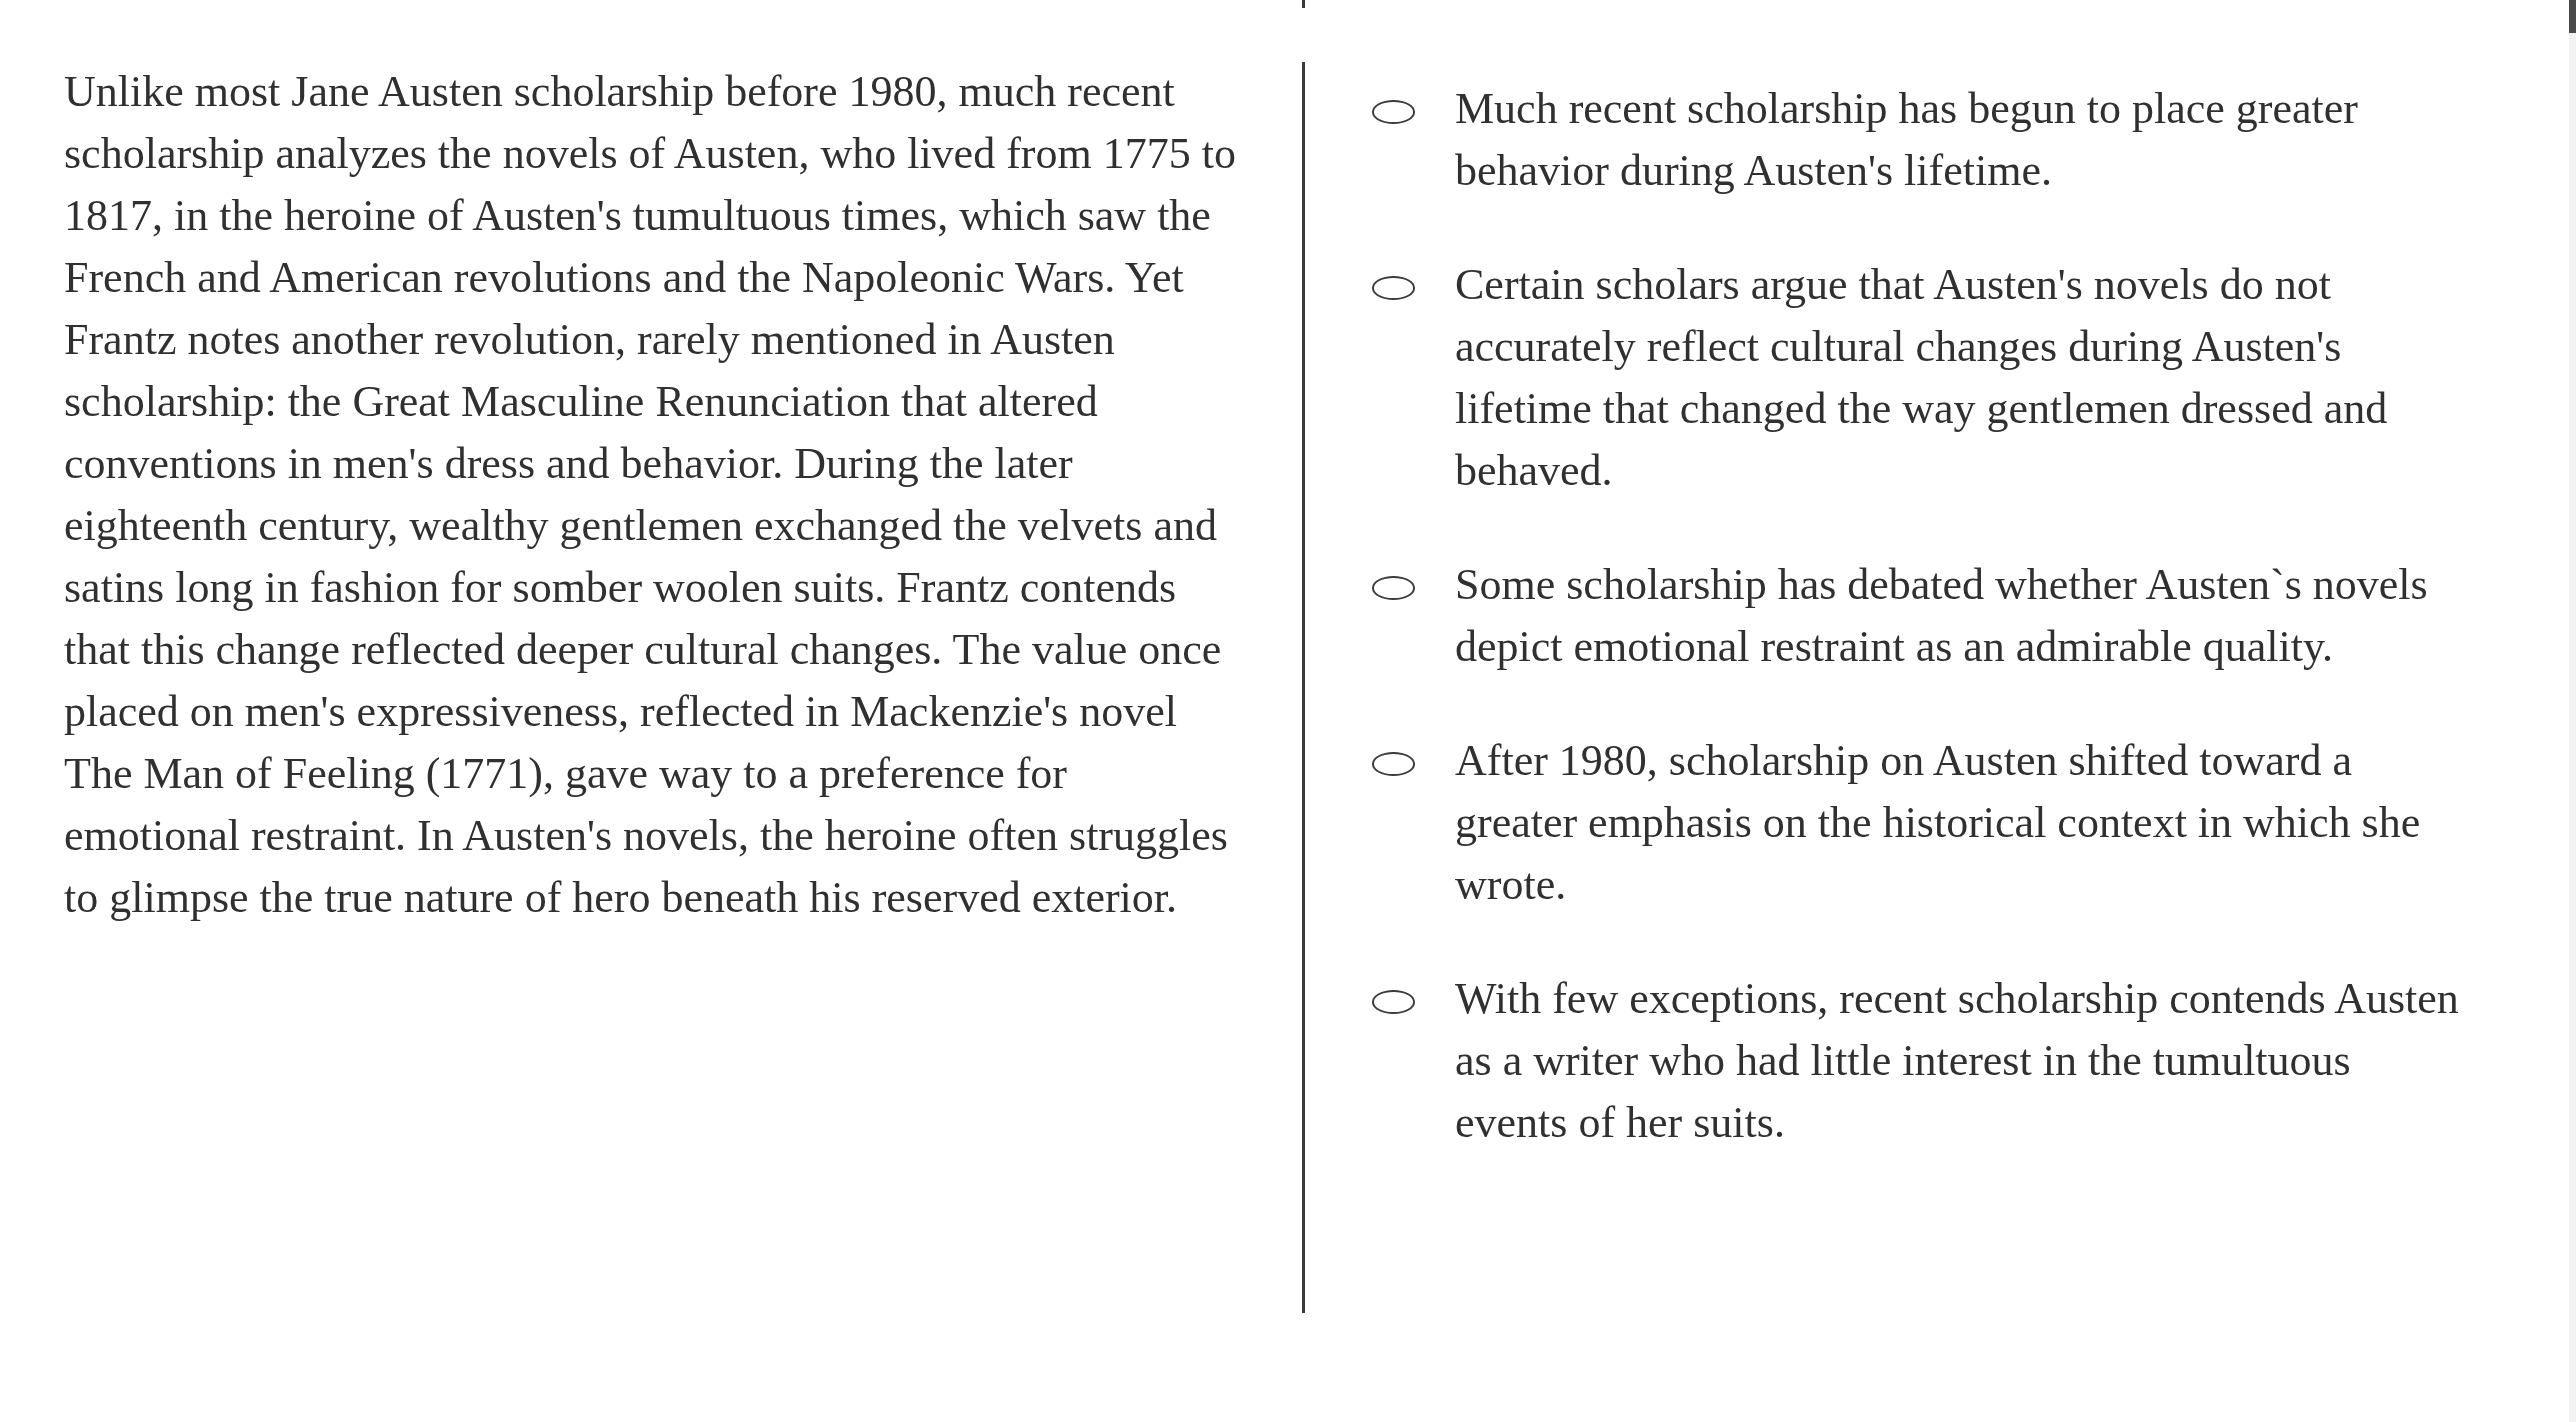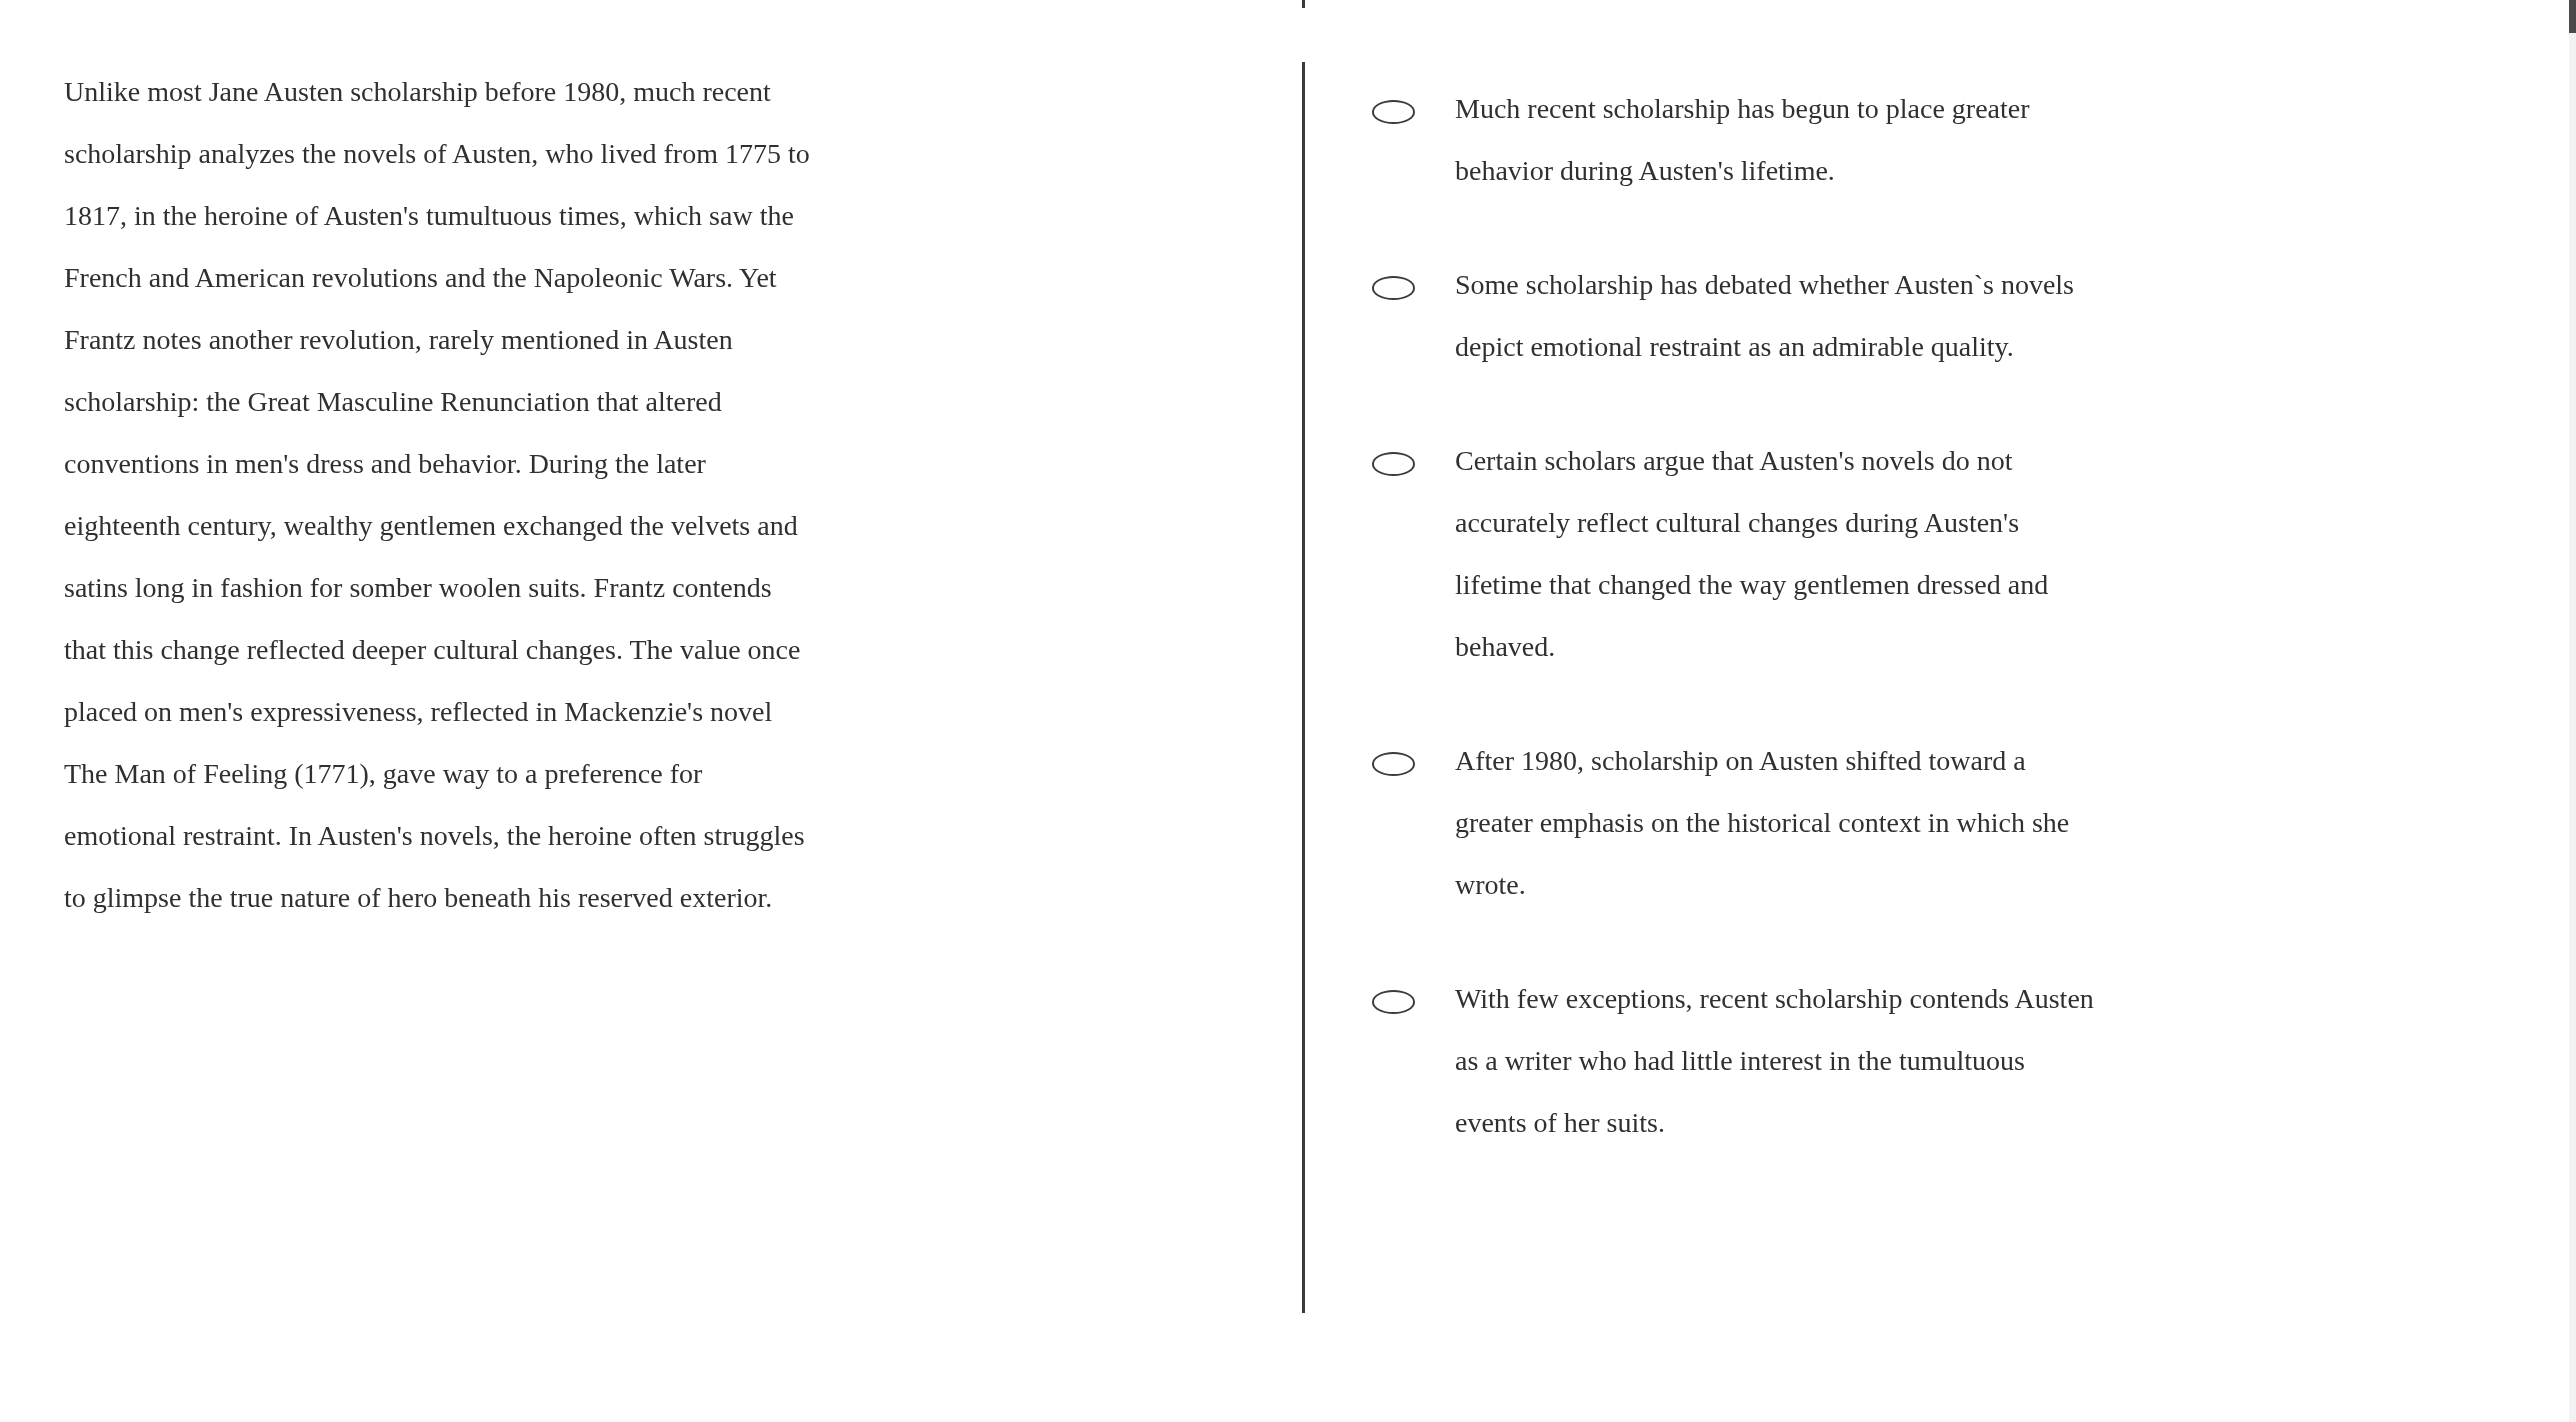--- a/index.html
+++ b/index.html
@@ -7,21 +7,21 @@
     width: 2576px; height: 1423px;
     background: #ffffff;
     font-family: "Liberation Serif", "DejaVu Serif", serif;
     overflow: hidden;
   }
   .page {
     position: relative;
     width: 2576px; height: 1423px;
     background: #ffffff;
     color: #303030;
-    font-size: 28px;
+    font-size: 44px;
     line-height: 62px;
   }
   .line { white-space: nowrap; }
 
   .passage {
     position: absolute;
     left: 64px; top: 61px;
     width: 1178px;
   }
 
@@ -108,32 +108,32 @@
       <span class="radio"></span>
       <div class="option-text">
         <div class="line">Much recent scholarship has begun to place greater</div>
         <div class="line">behavior during Austen's lifetime.</div>
       </div>
     </div>
 
     <div class="option">
       <span class="radio"></span>
       <div class="option-text">
-        <div class="line">Some scholarship has debated whether Austen`s novels</div>
-        <div class="line">depict emotional restraint as an admirable quality.</div>
+        <div class="line">Certain scholars argue that Austen's novels do not</div>
+        <div class="line">accurately reflect cultural changes during Austen's</div>
+        <div class="line">lifetime that changed the way gentlemen dressed and</div>
+        <div class="line">behaved.</div>
       </div>
     </div>
 
     <div class="option">
       <span class="radio"></span>
       <div class="option-text">
-        <div class="line">Certain scholars argue that Austen's novels do not</div>
-        <div class="line">accurately reflect cultural changes during Austen's</div>
-        <div class="line">lifetime that changed the way gentlemen dressed and</div>
-        <div class="line">behaved.</div>
+        <div class="line">Some scholarship has debated whether Austen`s novels</div>
+        <div class="line">depict emotional restraint as an admirable quality.</div>
       </div>
     </div>
 
     <div class="option">
       <span class="radio"></span>
       <div class="option-text">
         <div class="line">After 1980, scholarship on Austen shifted toward a</div>
         <div class="line">greater emphasis on the historical context in which she</div>
         <div class="line">wrote.</div>
       </div>

